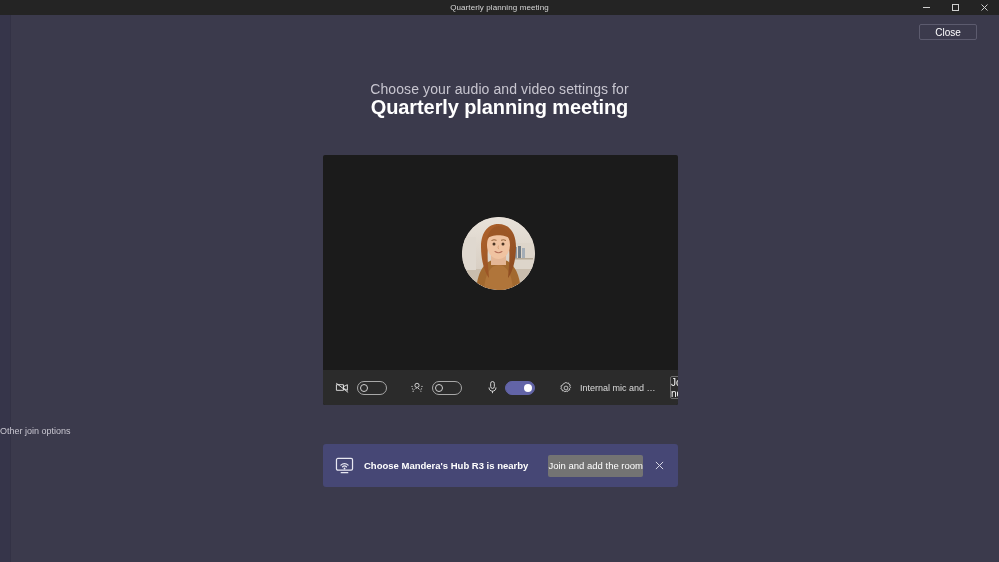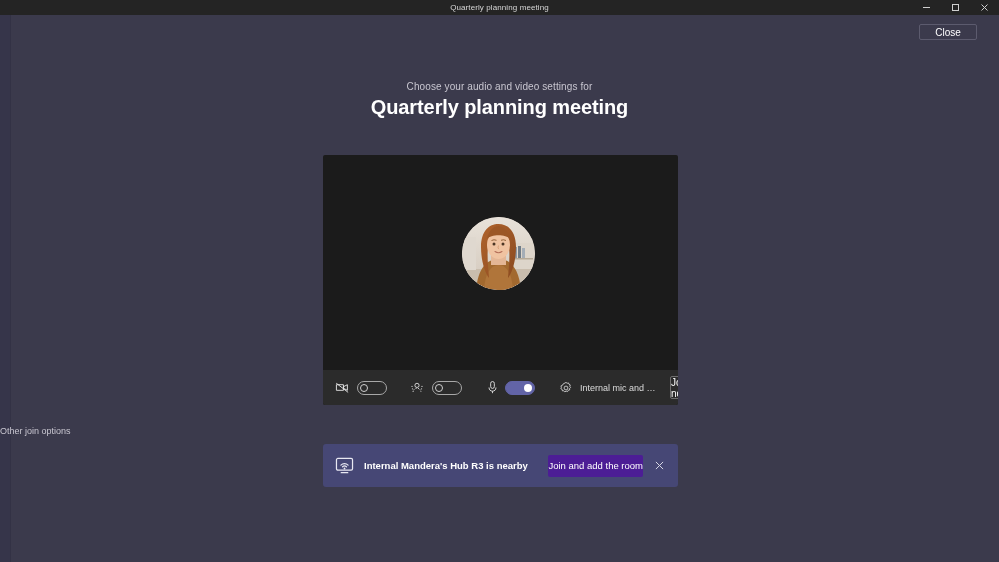--- a/index.html
+++ b/index.html
@@ -89,21 +89,21 @@
     padding: 0;
   }
 
   
   .subtitle {
     position: absolute;
     top: 66px;
     left: 0;
     width: 999px;
     text-align: center;
-    font-size: 10px;
+    font-size: 14px;
     color: #c8c6d0;
     letter-spacing: .1px;
   }
   .title {
     position: absolute;
     top: 81px;
     left: 0;
     width: 999px;
     text-align: center;
     font-size: 20px;
@@ -259,21 +259,21 @@
     font-size: 9.5px;
     font-weight: bold;
     color: #ffffff;
     margin-left: 10px;
     white-space: nowrap;
     flex: 1 1 auto;
   }
   .banner-btn {
     height: 22px;
     padding: 0 0;
-    background: #4c1d95;
+    background: #737373;
     border: none;
     border-radius: 2px;
     color: #ffffff;
     font-size: 9.5px;
     font-family: "Liberation Sans", sans-serif;
     display: flex;
     align-items: center;
     justify-content: center;
     cursor: pointer;
     flex: 0 0 auto;
@@ -426,21 +426,21 @@
   <div class="banner">
     <div class="cast-icon">
       <svg width="19" height="17" viewBox="0 0 20 18">
         <rect x="1.5" y="1.5" width="17" height="12.5" rx="1.5" fill="none" stroke="currentColor" stroke-width="1.3"></rect>
         <path d="M6.2 8.6 C8.3 6.6 11.7 6.6 13.8 8.6" fill="none" stroke="currentColor" stroke-width="1.3" stroke-linecap="round"></path>
         <path d="M7.9 10.4 C9.1 9.3 10.9 9.3 12.1 10.4" fill="none" stroke="currentColor" stroke-width="1.3" stroke-linecap="round"></path>
         <circle cx="10" cy="12.2" r="1" fill="currentColor"></circle>
         <path d="M6.5 16.6 h7" stroke="currentColor" stroke-width="1.3" stroke-linecap="round"></path>
       </svg>
     </div>
-    <div class="banner-text">Internal Mandera's Hub R3 is nearby</div>
+    <div class="banner-text">Choose Mandera's Hub R3 is nearby</div>
     <button class="banner-btn">Join and add the room</button>
     <div class="banner-close">
       <svg width="9" height="9" viewBox="0 0 10 10">
           <path d="M1 1 L9 9 M9 1 L1 9" stroke="currentColor" stroke-width="1.1" fill="none"></path>
         </svg>
     </div>
   </div>
 
 </div>
 

